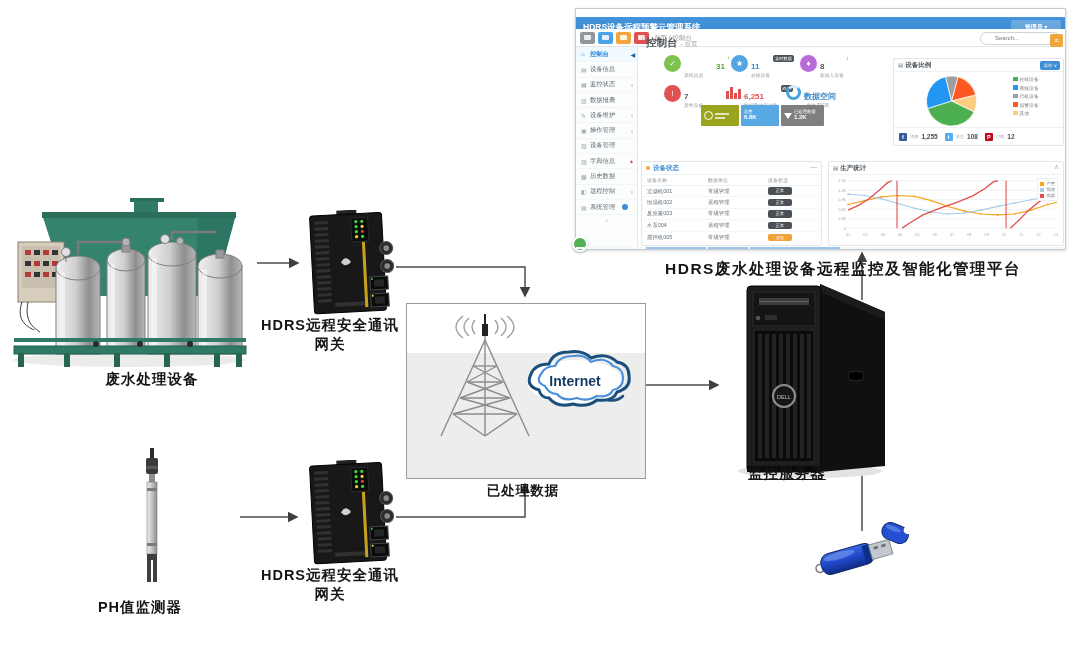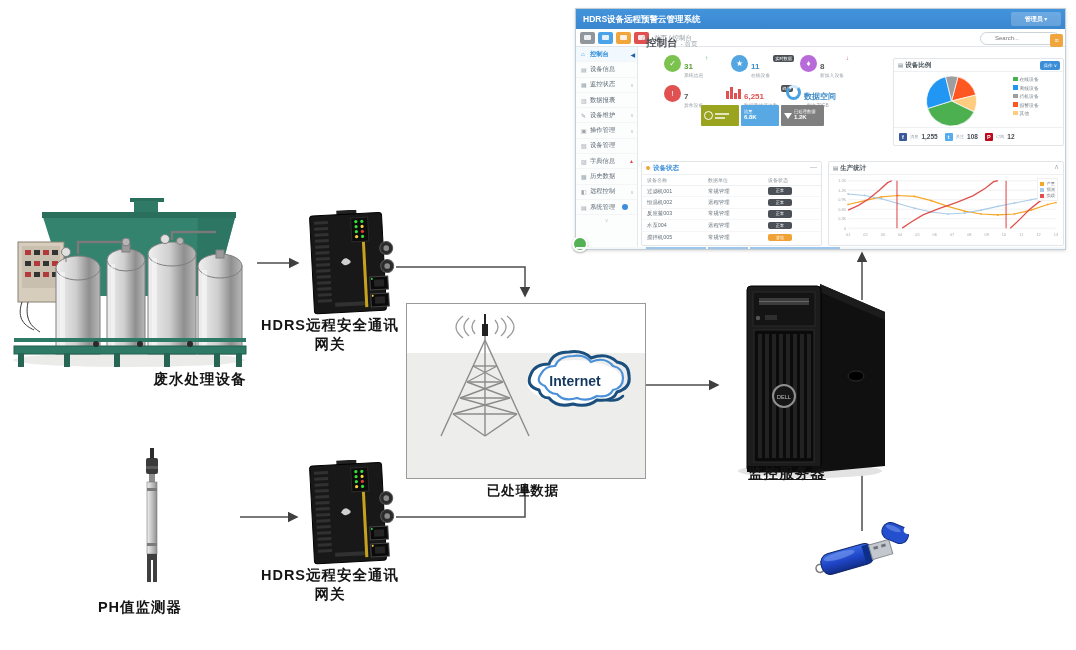--- a/index.html
+++ b/index.html
@@ -14,21 +14,21 @@
   .platform{font-size:15.5px;letter-spacing:1.5px;}
   
   #netbox{left:406px;top:303px;width:238px;height:174px;border:1px solid #9a9a9a;
           background:linear-gradient(#ffffff 0 28%,#ededec 28% 100%);}
   #netbox .caption{position:absolute;left:50%;bottom:8px;transform:translateX(-50%);
           font-weight:bold;font-size:16px;letter-spacing:.5px;color:#1c1c1c;white-space:nowrap;}
   
   #dash{left:575px;top:8px;width:489px;height:240px;background:#fff;border:1px solid #c2cdd6;
         box-shadow:0 1px 3px rgba(0,0,0,.15);font-family:"Liberation Sans","DejaVu Sans",sans-serif;}
   #dash *{box-sizing:border-box;}
-  .db-title{position:absolute;left:0;top:0;right:0;height:20px;background:linear-gradient(#4394dc,#3a86cf);
+  .db-title{position:absolute;left:0;top:8px;right:0;height:20px;background:linear-gradient(#4394dc,#3a86cf);
         color:#fff;font-size:8.5px;font-weight:bold;line-height:20px;padding-left:7px;}
   .db-user{position:absolute;right:4px;top:3px;width:50px;height:14px;background:rgba(255,255,255,.22);
         border-radius:2px;color:#fff;font-size:6px;text-align:center;line-height:14px;}
   .db-toolbar{position:absolute;left:0;top:20px;right:0;height:18px;background:#fff;border-bottom:1px solid #e2e6ea;}
   .tb-sq{position:absolute;top:3px;width:15px;height:12px;border-radius:2px;}
   .tb-sq i{display:block;margin:3px auto 0;width:7px;height:5px;background:rgba(255,255,255,.85);border-radius:1px;}
   .db-bread{position:absolute;left:78px;top:0;height:18px;line-height:18px;font-size:6.5px;color:#8a939b;}
   .db-home{position:absolute;left:66px;top:0;height:18px;line-height:18px;font-size:8px;color:#98a1a8;}
   .db-search{position:absolute;right:5px;top:2.5px;width:80px;height:13px;border:1px solid #ccd4da;border-radius:7px;
         font-size:6px;color:#555;padding:0 4px 0 14px;outline:none;background:#fff;}
@@ -199,21 +199,21 @@
         <rect x="156" y="155" width="6" height="14"></rect>
       <rect x="206" y="155" width="6" height="14"></rect>
         <rect x="228" y="155" width="6" height="14"></rect>
     </g>
     <g fill="#2a2a2a">
       <circle cx="88" cy="146" r="3"></circle>
         <circle cx="132" cy="146" r="3"></circle>
         <circle cx="182" cy="146" r="3"></circle>
     </g>
   </svg>
-  <div class="lbl lbl14" style="left:152px;top:370px;margin-left:48px;">废水处理设备</div>
+  <div class="lbl lbl14" style="left:152px;top:370px;">废水处理设备</div>
 
   <svg class="abs" style="left:132px;top:448px;" width="40" height="140" viewBox="0 0 40 140">
     <defs>
       <linearGradient id="probe" x1="0" y1="0" x2="1" y2="0">
         <stop offset="0" stop-color="#efefef"></stop>
           <stop offset=".5" stop-color="#c2c2c2"></stop>
           <stop offset="1" stop-color="#8e8e8e"></stop>
       </linearGradient>
     </defs>
     <rect x="18" y="0" width="4" height="10" fill="#2d2d2d"></rect>
@@ -418,20 +418,21 @@
       <rect x="69" y="30" width="4.5" height="3" fill="#6f747a"></rect>
         <rect x="77" y="30" width="4.5" height="3" fill="#6f747a"></rect>
     </g>
     <g transform="translate(76,0) rotate(22 12 10)">
       <rect x="0" y="2" width="27" height="17" rx="8" fill="#2450d0" stroke="#122b7e"></rect>
       <ellipse cx="10" cy="7" rx="8" ry="2.5" fill="#7fa0f0" opacity=".5"></ellipse>
       <circle cx="24" cy="3" r="4" fill="#ffffff"></circle>
     </g>
   </svg>
 
+  <div class="lbl platform" style="left:843px;top:259px;">HDRS废水处理设备远程监控及智能化管理平台</div>
 
   <div id="dash" class="abs">
     <div class="db-title">
       <span>HDRS设备远程预警云管理系统</span>
       <span class="db-user">管理员 ▾</span>
     </div>
     <div class="db-toolbar">
       <span class="tb-sq" style="left:4px;background:#8f969c;">
           <i></i>
         </span>
@@ -509,21 +510,21 @@
     </div>
 
     <div class="db-h1">
       <b>控制台</b>
       <small>- 首页</small>
     </div>
     <div class="db-fab">≡</div>
 
     <div class="stat" style="left:88px;top:46px;">
       <span class="st-c" style="background:#7cc24f;">✓</span>
-      <span class="st-tx"><span class="st-v" style="color:#5aa332;">31</span>
+      <span class="st-tx"><span class="st-v" style="color:#5aa332;margin-left:32px;">31</span>
       <div class="st-l">系统信息</div></span>
       <span class="st-trend" style="color:#4cae4c;">↑</span>
     </div>
     <div class="stat" style="left:155px;top:46px;">
       <span class="st-c" style="background:#53a6e1;">★</span>
       <span class="st-tx"><span class="st-v" style="color:#3f8cc9;">11</span>
       <div class="st-l">在线设备</div></span>
       <span class="st-badge">实时数据</span>
     </div>
     <div class="stat" style="left:224px;top:46px;">

